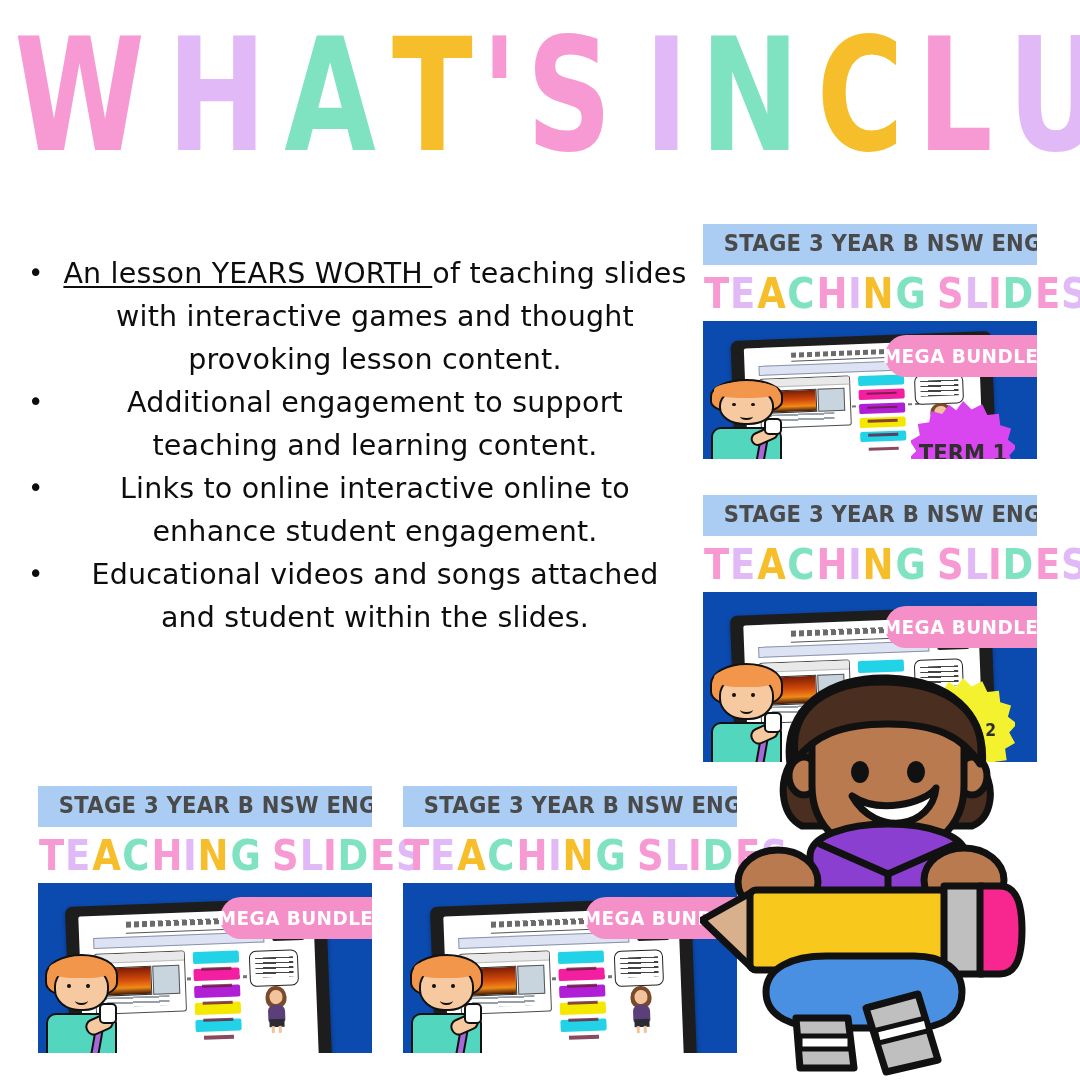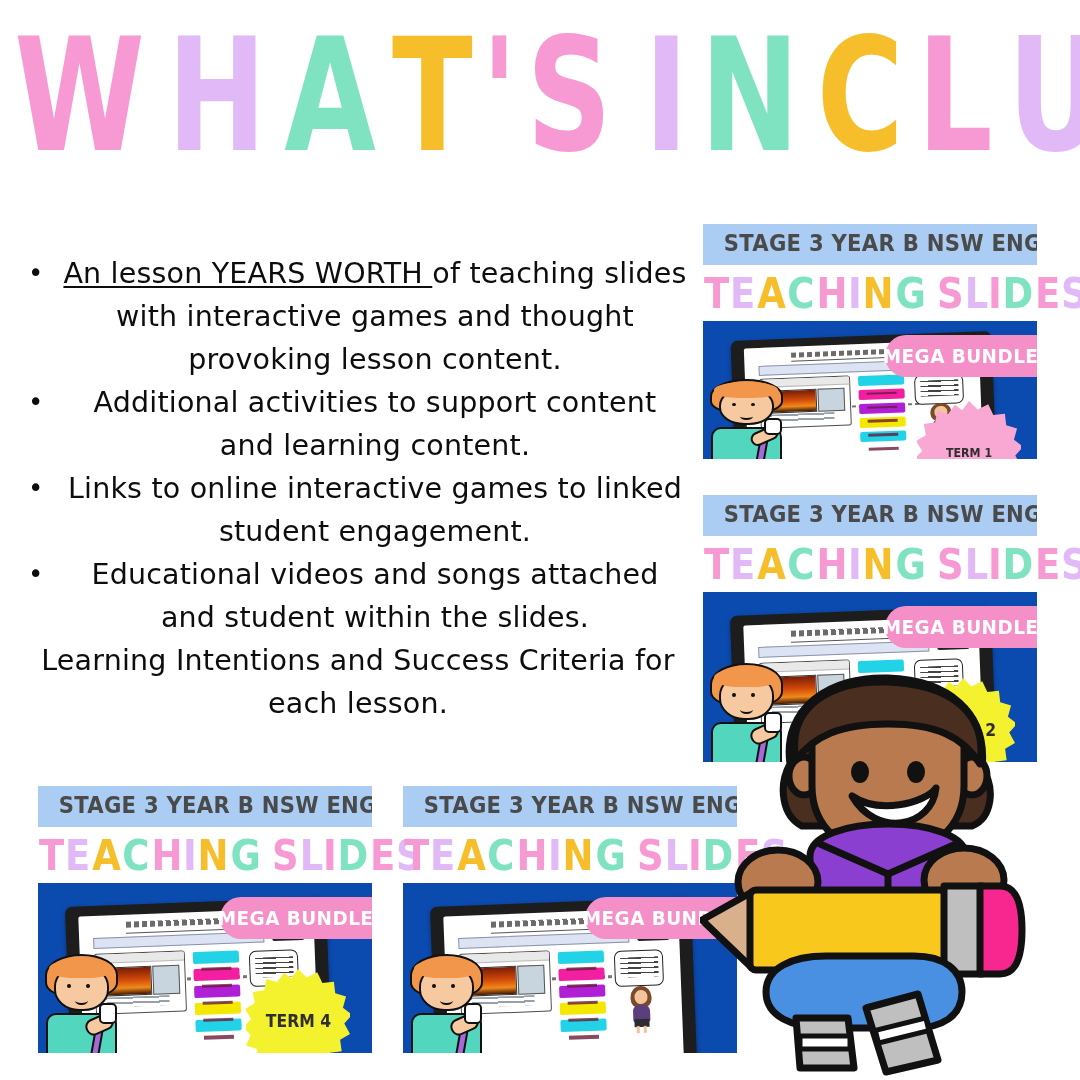--- a/index.html
+++ b/index.html
@@ -235,33 +235,29 @@
 
 <div id="title"><span class="c-pink">W</span><span class="c-lav">H</span><span class="c-mint">A</span><span class="c-yel">T</span><span class="c-pink">'</span><span class="c-pink">S</span><span class="sp">&nbsp;</span><span class="c-lav">I</span><span class="c-mint">N</span><span class="c-yel">C</span><span class="c-pink">L</span><span class="c-lav">U</span></div>
 
 <div id="copy">
     <div class="bullet-row">
       <div class="bullet-dot">•</div>
       <div class="bullet-txt"><span class="u">An lesson YEARS WORTH </span>of teaching slides with interactive games and thought provoking lesson content.</div>
     </div>
     <div class="bullet-row">
       <div class="bullet-dot">•</div>
-      <div class="bullet-txt">Additional activities to support content and learning content.</div>
+      <div class="bullet-txt">Additional engagement to support teaching and learning content.</div>
     </div>
     <div class="bullet-row">
       <div class="bullet-dot">•</div>
-      <div class="bullet-txt">Links to online interactive games to linked student engagement.</div>
+      <div class="bullet-txt">Links to online interactive online to enhance student engagement.</div>
     </div>
     <div class="bullet-row">
       <div class="bullet-dot">•</div>
       <div class="bullet-txt">Educational videos and songs attached and student within the slides.</div>
-    </div>
-    <div class="bullet-row">
-      <div class="bullet-dot" style="width: 0px;"></div>
-      <div class="bullet-txt">Learning Intentions and Success Criteria for each lesson.</div>
     </div>
   </div>
 
 <div class="card" id="card0" style="left: 703px; top: 224px; width: 334px; z-index: 10;">
     <div class="band" style="height: 24px;"><span>STAGE 3 YEAR B NSW ENGLISH</span></div>
     <div class="ts"><span class="c-pink">T</span><span class="c-lav">E</span><span class="c-yel">A</span><span class="c-mint">C</span><span class="c-pink">H</span><span class="c-lav">I</span><span class="c-yel">N</span><span class="c-mint">G</span><span class="sp">&nbsp;</span><span class="c-pink">S</span><span class="c-lav">L</span><span class="c-pink">I</span><span class="c-mint">D</span><span class="c-pink">E</span><span class="c-lav">S</span></div>
     <div class="shot" style="height: 138px; background: rgb(11, 74, 174);">
       <div class="tablet" style="left: 9%; top: 11%; width: 78%; height: 98%;">
         <div class="screen">
           <div class="slide-title" title="Australia's 2019 Bushfire Season">
@@ -310,21 +306,21 @@
         <div class="eye r"></div>
         <div class="mouth"></div>
         <div class="shirt"></div>
         <div class="brush"></div>
         <div class="arm"></div>
         <div class="hand"></div>
       </div>
       <div class="pill" style="right: 0px; top: 14px; width: 152px; height: 42px; font-size: 20px; background: rgb(244, 143, 200);">
         <span>MEGA BUNDLE</span>
       </div>
-      <div class="burst" style="width: 104px; height: 104px; right: 16px; top: 80px; font-size: 12px; background: #f9a8d4;">
+      <div class="burst" style="width: 104px; height: 104px; right: 22px; top: 80px; font-size: 23px; background: #d946ef;">
         <span>TERM 1</span>
       </div>
     </div>
   </div>
 <div class="card" id="card1" style="left: 703px; top: 495px; width: 334px; z-index: 10;">
     <div class="band" style="height: 24px;"><span>STAGE 3 YEAR B NSW ENGLISH</span></div>
     <div class="ts"><span class="c-pink">T</span><span class="c-lav">E</span><span class="c-yel">A</span><span class="c-mint">C</span><span class="c-pink">H</span><span class="c-lav">I</span><span class="c-yel">N</span><span class="c-mint">G</span><span class="sp">&nbsp;</span><span class="c-pink">S</span><span class="c-lav">L</span><span class="c-pink">I</span><span class="c-mint">D</span><span class="c-pink">E</span><span class="c-lav">S</span></div>
     <div class="shot" style="height: 170px; background: rgb(11, 74, 174);">
       <div class="tablet" style="left: 9%; top: 11%; width: 78%; height: 98%;">
         <div class="screen">
@@ -438,23 +434,20 @@
         <div class="eye r"></div>
         <div class="mouth"></div>
         <div class="shirt"></div>
         <div class="brush"></div>
         <div class="arm"></div>
         <div class="hand"></div>
       </div>
       <div class="pill" style="right: 0px; top: 14px; width: 152px; height: 42px; font-size: 20px; background: rgb(244, 143, 200);">
         <span>MEGA BUNDLE</span>
       </div>
-      <div class="burst" style="width: 104px; height: 104px; right: 22px; top: 86px; font-size: 17px; background: rgb(244, 242, 46);">
-        <span>TERM 4</span>
-      </div>
     </div>
   </div>
 <div class="card" id="card3" style="left: 403px; top: 786px; width: 334px; z-index: 10;">
     <div class="band" style="height: 24px;"><span>STAGE 3 YEAR B NSW ENGLISH</span></div>
     <div class="ts"><span class="c-pink">T</span><span class="c-lav">E</span><span class="c-yel">A</span><span class="c-mint">C</span><span class="c-pink">H</span><span class="c-lav">I</span><span class="c-yel">N</span><span class="c-mint">G</span><span class="sp">&nbsp;</span><span class="c-pink">S</span><span class="c-lav">L</span><span class="c-pink">I</span><span class="c-mint">D</span><span class="c-pink">E</span><span class="c-lav">S</span></div>
     <div class="shot" style="height: 170px; background: rgb(11, 74, 174);">
       <div class="tablet" style="left: 9%; top: 11%; width: 78%; height: 98%;">
         <div class="screen">
           <div class="slide-title" title="Australia's 2019 Bushfire Season">
             <i class="tl"></i>

